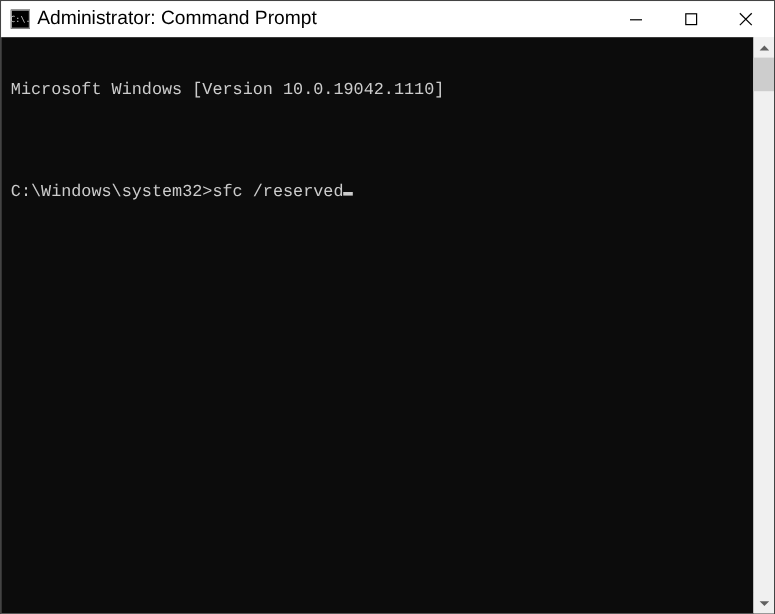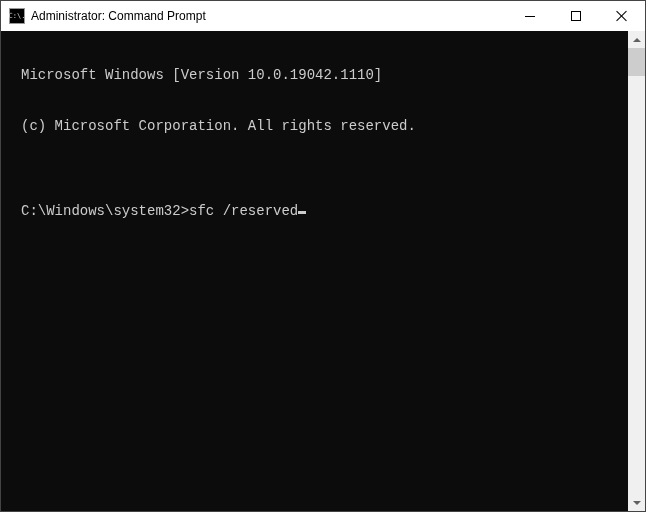--- a/index.html
+++ b/index.html
@@ -41,21 +41,21 @@
       align-items: center;
       justify-content: center;
     }
     .titlebar-icon-text {
       color: #ccc;
       font-size: 7px;
       font-family: Consolas, monospace;
       line-height: 1;
     }
     .titlebar-title {
-      font-size: 12px;
+      font-size: 16px;
       color: #000;
       flex: 1;
     }
     .titlebar-buttons {
       display: flex;
       height: 100%;
     }
     .titlebar-btn {
       width: 46px;
       height: 30px;
@@ -98,21 +98,21 @@
       display: flex;
       min-height: 0;
     }
     .console {
       flex: 1;
       background: #0c0c0c;
       color: #cccccc;
       font-family: Consolas, "Courier New", monospace;
       font-size: 14px;
       line-height: 17px;
-      padding: 2px 0 2px 20px;
+      padding: 2px 0 2px 8px;
       white-space: pre;
       overflow: hidden;
     }
     .console-line {
       display: block;
     }
     .prompt-line {
       display: flex;
       align-items: center;
     }
@@ -185,21 +185,20 @@
         <span class="maximize-box"></span>
       </button>
       <button class="titlebar-btn close">
         <span class="close-x"></span>
       </button>
     </div>
   </div>
   <div class="client-area">
     <div class="console">
       <span class="console-line">Microsoft Windows [Version 10.0.19042.1110]</span>
-      <span class="console-line">(c) Microsoft Corporation. All rights reserved.</span>
       <span class="console-line"></span>
       <div class="prompt-line">
         <span>C:\Windows\system32&gt;</span><span>sfc /reserved</span><span class="cursor-block"></span>
       </div>
     </div>
     <div class="scrollbar">
       <div class="scroll-btn">
         <div class="scroll-arrow-up"></div>
       </div>
       <div class="scroll-track">

